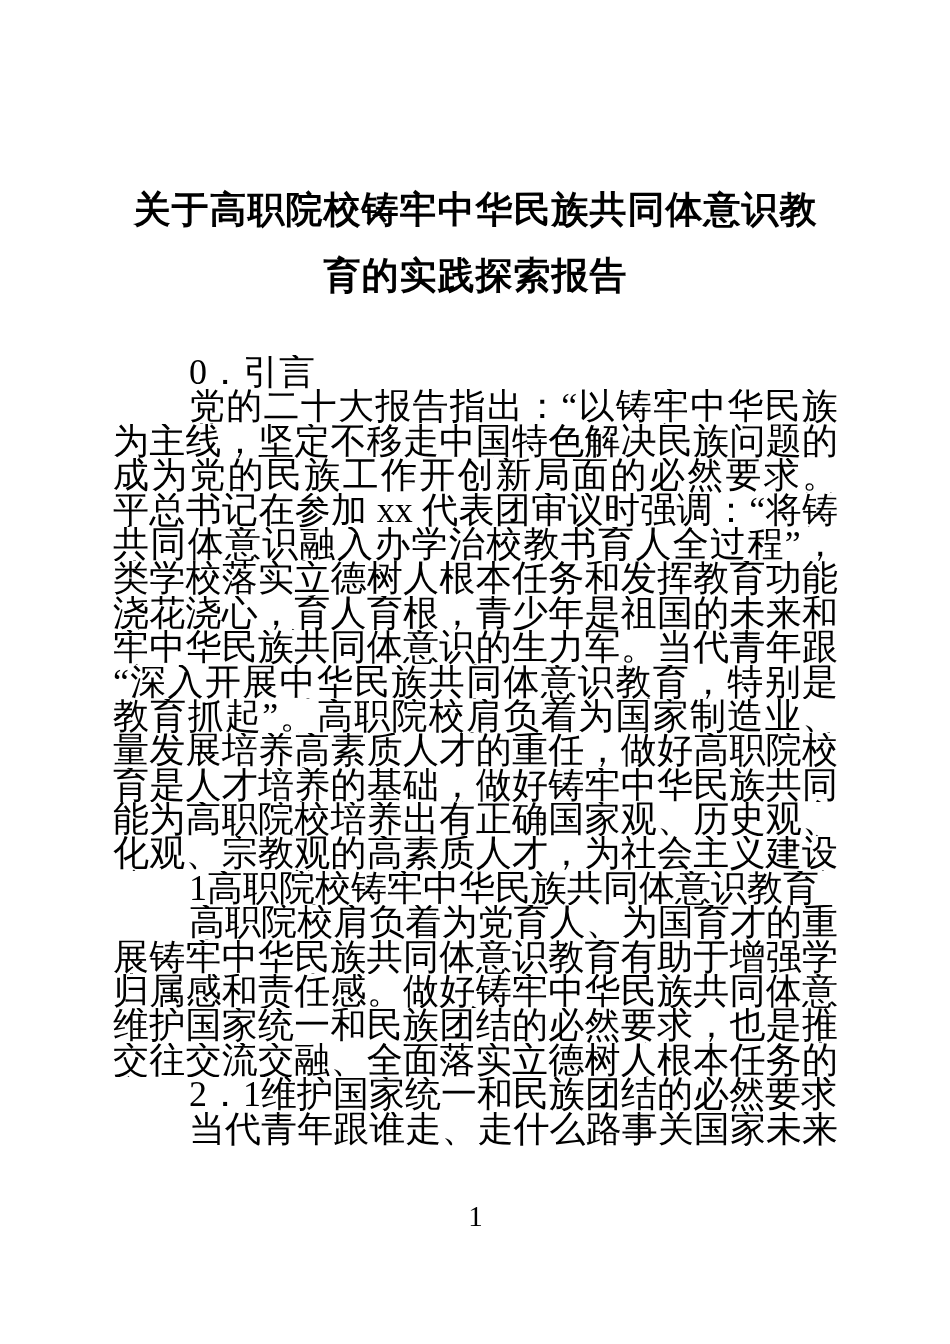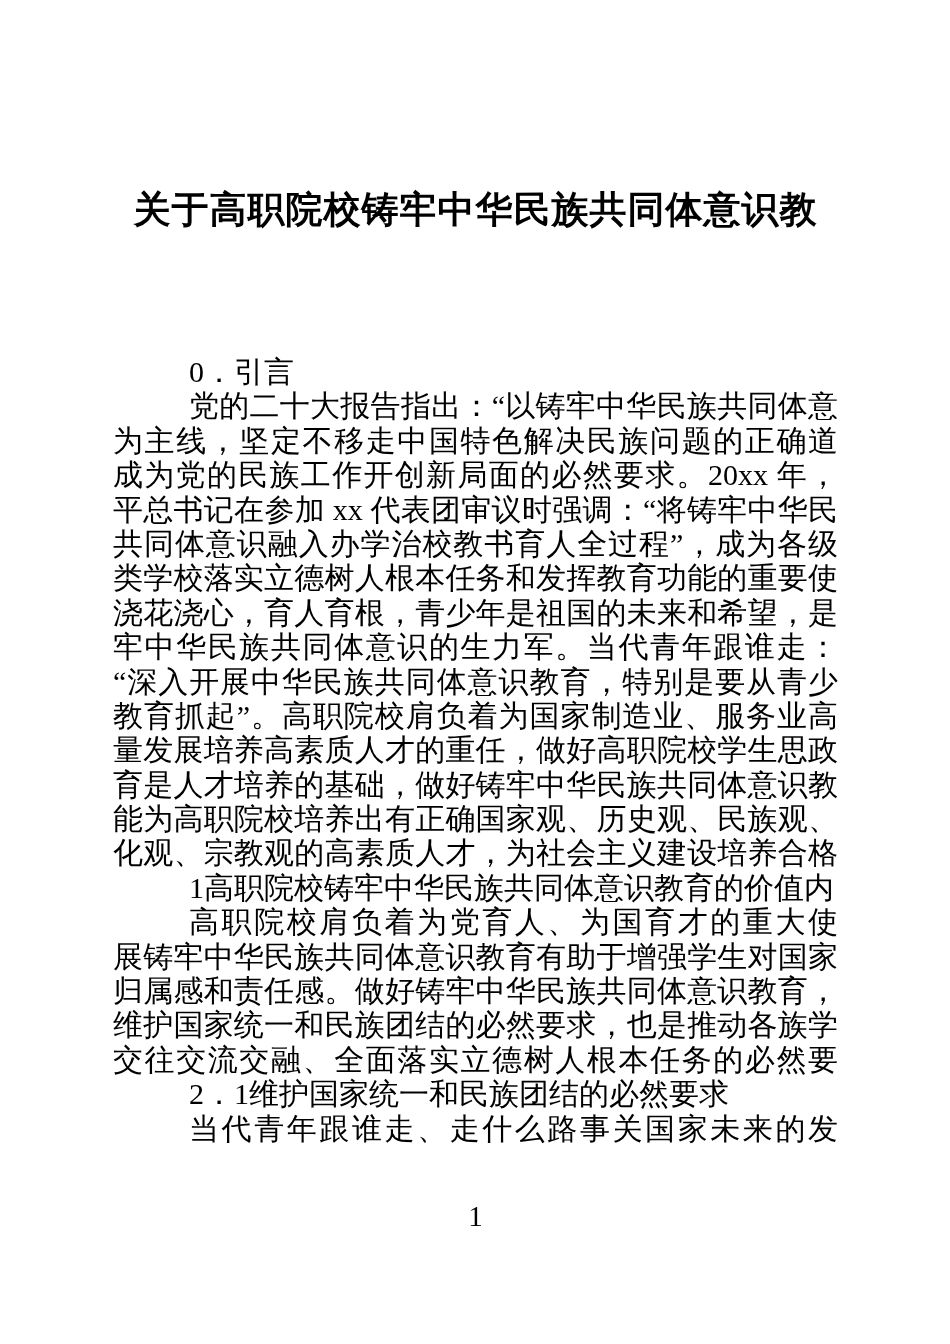--- a/index.html
+++ b/index.html
@@ -27,21 +27,21 @@
     font-size: 37px;
     line-height: 66px;
     letter-spacing: 1px;
   }
   .body-text {
     position: absolute;
     top: 338px;
     left: 113px;
     width: 725px;
     font-family: "Liberation Serif", "DejaVu Serif", sans-serif;
-    font-size: 30px;
+    font-size: 36px;
     line-height: 34.4px;
   }
   .line {
     height: 34.4px;
     overflow: hidden;
     text-align: left;
     white-space: normal;
   }
   .line.indent {
     padding-left: 76px;
@@ -62,20 +62,21 @@
     line-height: 34px;
   }
 </style>
 </head>
 <body>
 
 <div class="page">
 
   <header class="title">
     <div class="title-line">关于高职院校铸牢中华民族共同体意识教</div>
+    <div class="title-line">育的实践探索报告</div>
   </header>
 
   <main class="body-text" id="body-lines">
       <div class="line indent">0．引言</div>
       <div class="line indent fill">党的二十大报告指出：“以铸牢中华民族共同体意识</div>
       <div class="line fill">为主线，坚定不移走中国特色解决民族问题的正确道路”</div>
       <div class="line fill">成为党的民族工作开创新局面的必然要求。20xx 年，习近</div>
       <div class="line fill">平总书记在参加 xx 代表团审议时强调：“将铸牢中华民族</div>
       <div class="line fill">共同体意识融入办学治校教书育人全过程”，成为各级各</div>
       <div class="line fill">类学校落实立德树人根本任务和发挥教育功能的重要使命</div>

